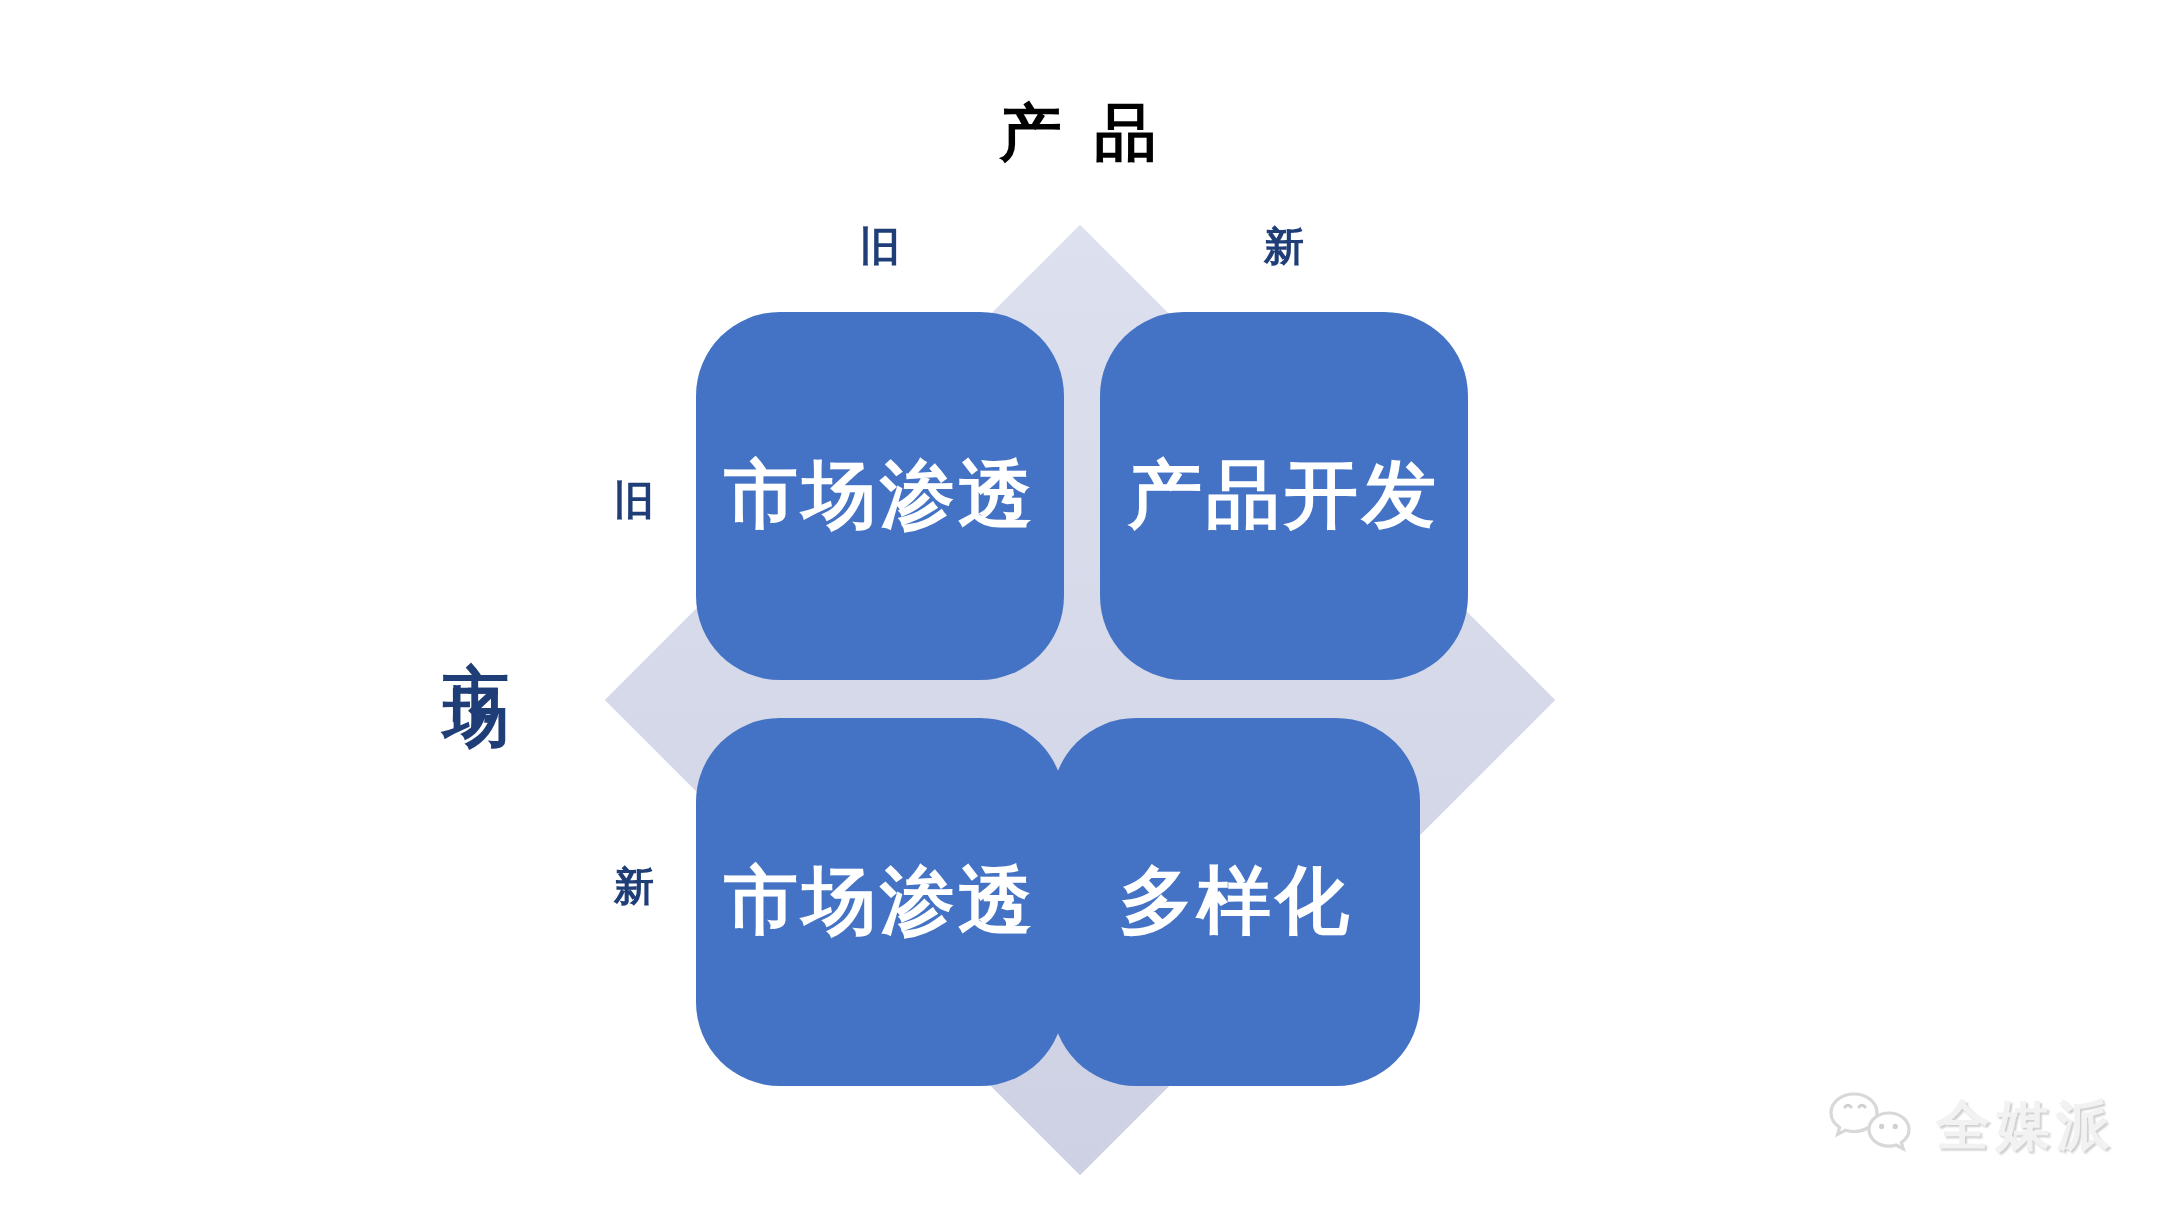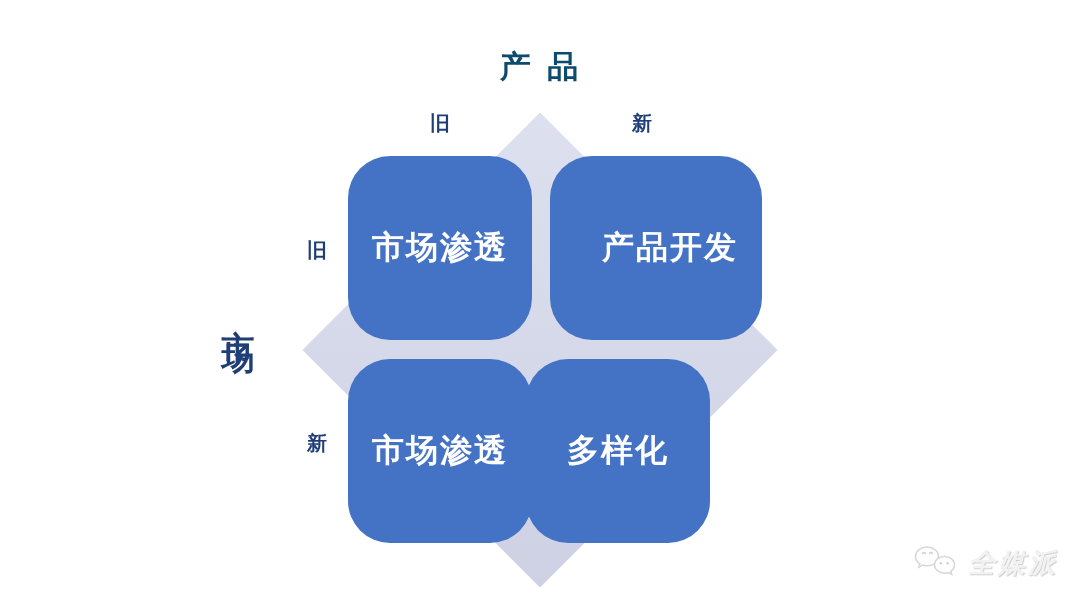--- a/index.html
+++ b/index.html
@@ -34,37 +34,37 @@
     height: 184px;
     border-radius: 42px;
     background: #4473C5;
     display: flex;
     align-items: center;
     justify-content: center;
   }
   .quad .quad-label {
     color: #ffffff;
     font-weight: bold;
-    font-size: 32px;
+    font-size: 37px;
     letter-spacing: 2px;
     white-space: nowrap;
   }
   .quad-tl { left: 348px; top: 156px; }
-  .quad-tr { left: 550px; top: 156px; padding-left: 28px; }
+  .quad-tr { left: 550px; top: 156px; }
   .quad-bl { left: 348px; top: 359px; }
   .quad-br { left: 526px; top: 359px; }
 
   
   .axis-title-top {
     position: absolute;
     left: 371px;
     top: 46px;
     width: 340px;
     text-align: center;
-    color: #0c4a6e;
+    color: #000000;
     font-weight: bold;
     font-size: 31px;
     letter-spacing: 4px;
     white-space: nowrap;
   }
   .col-label {
     position: absolute;
     top: 110px;
     width: 184px;
     text-align: center;
@@ -107,21 +107,20 @@
     align-items: center;
     gap: 9px;
   }
   .watermark-text {
     font-size: 27px;
     font-weight: bold;
     letter-spacing: 3px;
     color: #f2f2f2;
     text-shadow: 1px 1px 1px #cfcfcf, -1px -1px 0 #ffffff;
     white-space: nowrap;
-    font-style: italic;
   }
   .watermark-icon svg { display: block; }
 </style>
 </head>
 <body>
 
 <div class="stage">
 
   <div class="diamond"></div>
 

